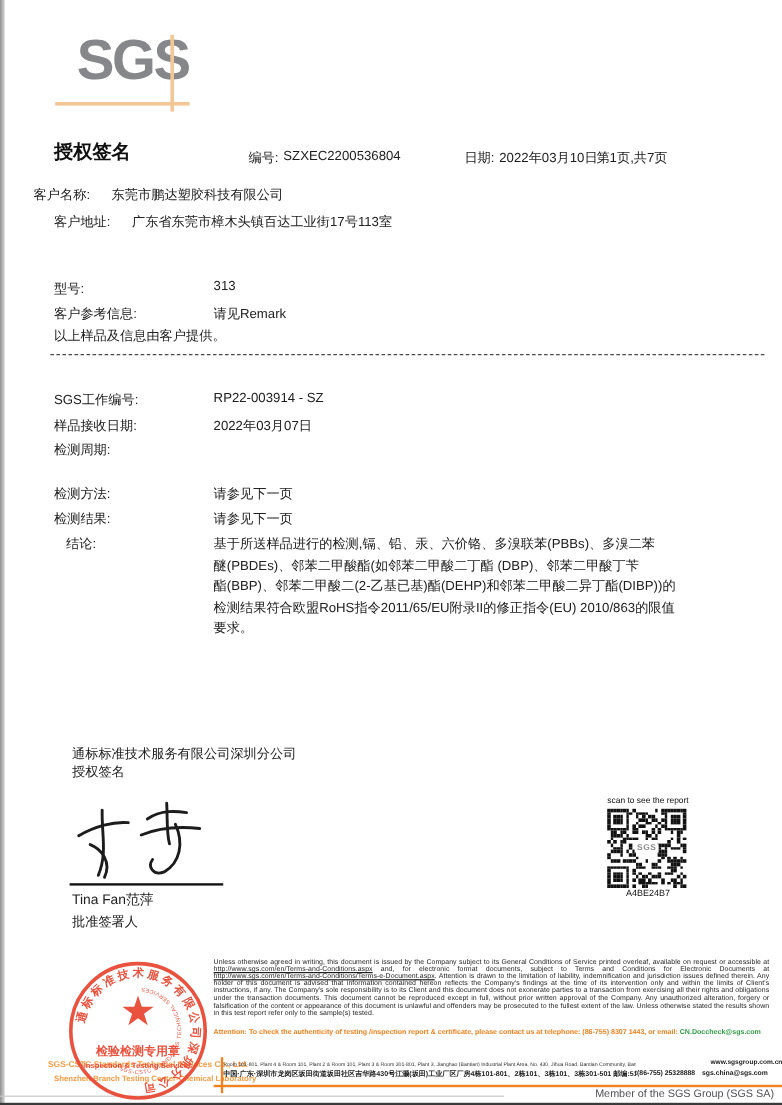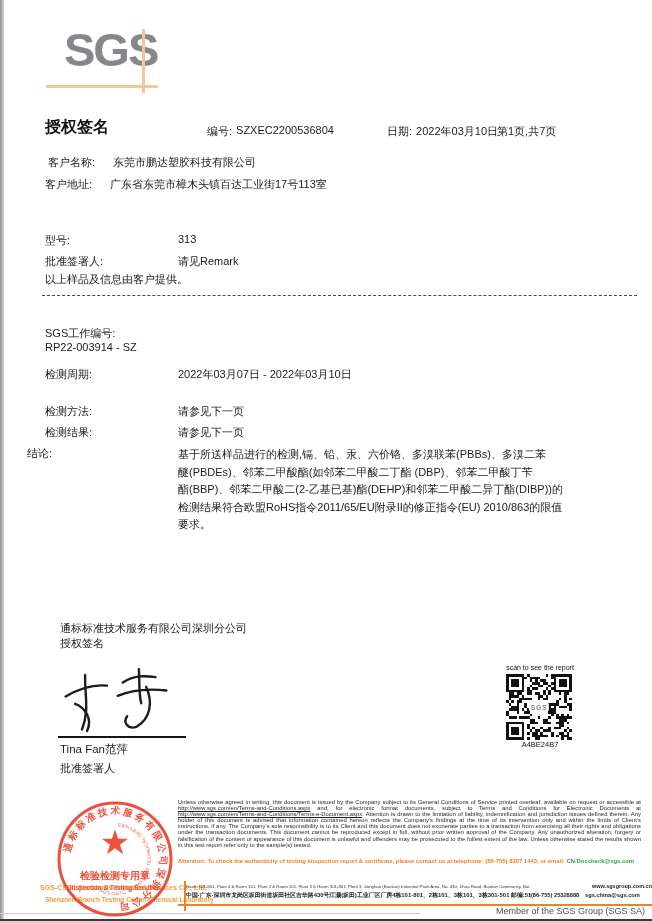--- a/index.html
+++ b/index.html
@@ -61,61 +61,64 @@
     <span>SZXEC2200536804</span>
   </div>
   <div class="hdr" style="left:387px;">
     <span>日期:</span>
     <span>2022年03月10日</span>
   </div>
   <div class="hdr" style="left:497px;">
     <span>第1页,共7页</span>
   </div>
 
-  <div class="row" style="left:48px;top:155px;">
+  <div class="row" style="left:28px;top:155px;">
     <span class="lbl w1">客户名称:</span>
     <span>东莞市鹏达塑胶科技有限公司</span>
   </div>
   <div class="row" style="left:45px;top:177px;">
     <span class="lbl w1">客户地址:</span>
     <span>广东省东莞市樟木头镇百达工业街17号113室</span>
   </div>
 
   <div class="row" style="left:45px;top:233px;">
     <span class="lbl w2">型号:</span>
     <span>313</span>
   </div>
   <div class="row" style="left:45px;top:254px;">
-    <span class="lbl w2">批准签署人:</span>
+    <span class="lbl w2">客户参考信息:</span>
     <span>请见Remark</span>
   </div>
   <div class="row" style="left:45px;top:272px;">
     <span>以上样品及信息由客户提供。</span>
   </div>
 
   <div class="dashed"></div>
 
-  <div class="row" style="left:45px;top:326px;flex-direction:column;">
+  <div class="row" style="left:45px;top:326px;">
     <span class="lbl w2">SGS工作编号:</span>
     <span>RP22-003914 - SZ</span>
   </div>
+  <div class="row" style="left:45px;top:347px;">
+    <span class="lbl w2">样品接收日期:</span>
+    <span>2022年03月07日</span>
+  </div>
   <div class="row" style="left:45px;top:367px;">
     <span class="lbl w2">检测周期:</span>
-    <span>2022年03月07日 - 2022年03月10日</span>
   </div>
   <div class="row" style="left:45px;top:404px;">
     <span class="lbl w2">检测方法:</span>
     <span>请参见下一页</span>
   </div>
   <div class="row" style="left:45px;top:425px;">
     <span class="lbl w2">检测结果:</span>
     <span>请参见下一页</span>
   </div>
 
-  <div class="row" style="left:27px;top:446px;">
+  <div class="row" style="left:55px;top:446px;">
     <span>结论:</span>
   </div>
   <div class="concl">基于所送样品进行的检测,镉、铅、汞、六价铬、多溴联苯(PBBs)、多溴二苯
 醚(PBDEs)、邻苯二甲酸酯(如邻苯二甲酸二丁酯 (DBP)、邻苯二甲酸丁苄
 酯(BBP)、邻苯二甲酸二(2-乙基已基)酯(DEHP)和邻苯二甲酸二异丁酯(DIBP))的
 检测结果符合欧盟RoHS指令2011/65/EU附录II的修正指令(EU) 2010/863的限值
 要求。</div>
 
   <div class="sig-company">通标标准技术服务有限公司深圳分公司</div>
   <div class="sig-auth">授权签名</div>

